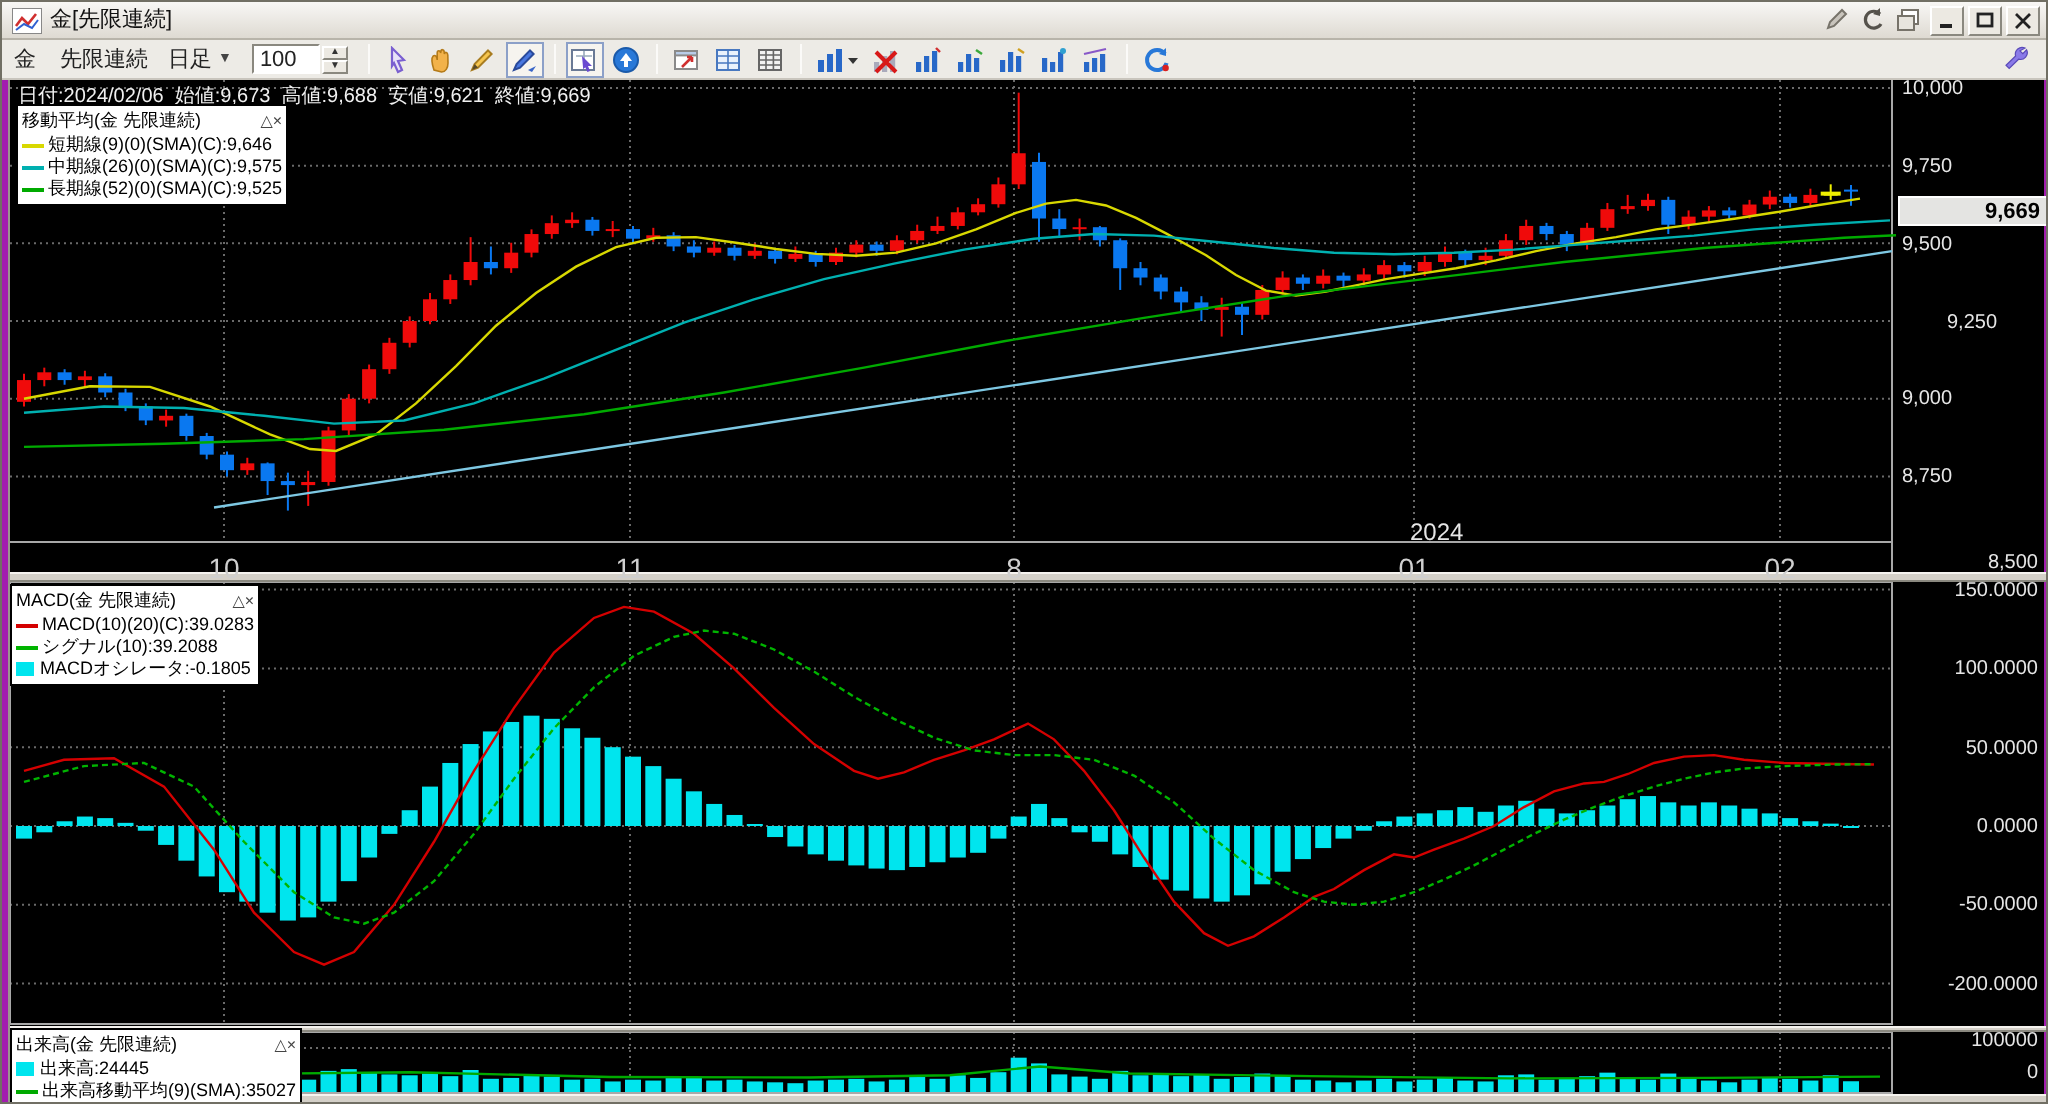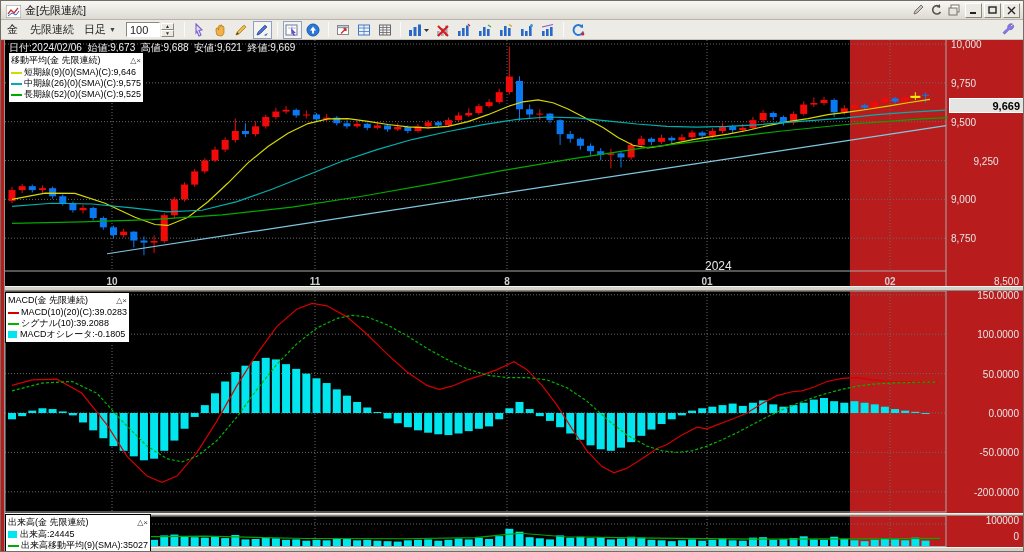--- a/index.html
+++ b/index.html
@@ -1,17 +1,17 @@
 <!DOCTYPE html>
 <html><head>
 <meta charset="utf-8">
 <style>
   html,body{margin:0;padding:0;background:#888;}
   *{box-sizing:border-box;}
-  .window{position:relative;width:1024px;height:552px;background:#b91c1c;
+  .window{position:relative;width:1024px;height:552px;background:#a21caf;
     font-family:"Liberation Sans","DejaVu Sans",sans-serif;border:1px solid #716f64;overflow:hidden;}
   
   .titlebar{position:absolute;left:0;top:0;width:100%;height:19px;
     background:linear-gradient(#f8f7f5,#dedad2);border-bottom:1px solid #b8b4aa;
     display:flex;align-items:center;padding:0 3px;}
   .app-ico{width:15px;height:13px;margin:0 4px 0 2px;flex:0 0 auto;}
   .wtitle{font-size:11px;color:#111;flex:1 1 auto;line-height:19px;}
   .tb-mini{width:17px;height:15px;display:flex;align-items:center;justify-content:center;margin-left:1px;}
   .cap-btn{width:17px;height:15px;background:#ece9e2;border:1px solid;
     border-color:#fff #8a887f #8a887f #fff;display:flex;align-items:center;justify-content:center;margin-left:2px;}
@@ -25,31 +25,31 @@
   .spin-val{width:34px;height:15px;background:#fff;border:1px solid;border-color:#8a887f #fff #fff #8a887f;
     font-size:11px;padding:0 3px;line-height:14px;}
   .spin-btns{display:flex;flex-direction:column;margin-left:1px;}
   .spin-btns span{width:13px;height:7px;background:#ece9e2;border:1px solid;border-color:#fff #8a887f #8a887f #fff;
     font-size:5px;line-height:5px;text-align:center;color:#333;}
   .tsep{width:1px;height:15px;background:#b6b2aa;margin:0 4px;border-right:1px solid #fbfaf8;}
   .tico{width:19px;height:18px;display:flex;align-items:center;justify-content:center;margin:0 1px;border:1px solid transparent;}
   .tico.pressed{background:#f6f4ef;border:1px solid #8ca0c8;}
   .wrench{position:absolute;right:8px;top:2px;}
   
-  .chart{position:absolute;left:3px;top:39px;width:846px;height:513px;background:#000;
+  .chart{position:absolute;left:3px;top:39px;width:1018px;height:513px;background:#000;
     border-left:1px solid #9a968e;}
   .chart svg{position:absolute;left:0;}
   .infobar{position:absolute;left:4px;top:1px;font-size:10px;color:#f0f0f0;letter-spacing:0px;white-space:pre;}
   .graybar{position:absolute;left:0;width:1018px;background:#d4d0c8;border-top:1px solid #f5f3ef;border-bottom:1px solid #8a887f;}
   .axis-label{position:absolute;left:946px;width:70px;font-size:10px;color:#e6e6e6;white-space:nowrap;}
   .axis-label.r{text-align:right;padding-right:2px;}
   .price-tag{position:absolute;left:944px;top:58px;width:76px;height:15px;background:#e4e4e2;
     border:1px solid #fff;color:#000;font-size:11px;font-weight:bold;text-align:right;
     padding:1px 4px 0 0;}
-  .month-label{position:absolute;top:236px;font-size:10px;color:#cfcfcf;transform:translateX(-50%);font-weight:bold;}
+  .month-label{position:absolute;top:236px;font-size:14px;color:#cfcfcf;transform:translateX(-50%);}
   .year-label{position:absolute;top:219px;font-size:12px;color:#e6e6e6;}
   
   .legend{position:absolute;background:#fff;border:1px solid #000;font-size:9px;color:#000;z-index:5;padding:1px 2px 2px 2px;}
   .lg-head{display:flex;justify-content:space-between;align-items:center;white-space:nowrap;}
   .lg-title{white-space:nowrap;}
   .lg-ctrl{margin-left:6px;color:#444;font-size:8px;}
   .lg-row{display:flex;align-items:center;white-space:nowrap;line-height:11px;}
   .sw-line{display:inline-block;width:11px;height:2px;margin-right:2px;flex:0 0 auto;}
   .sw-block{display:inline-block;width:9px;height:7px;margin-right:3px;flex:0 0 auto;}
 </style>

